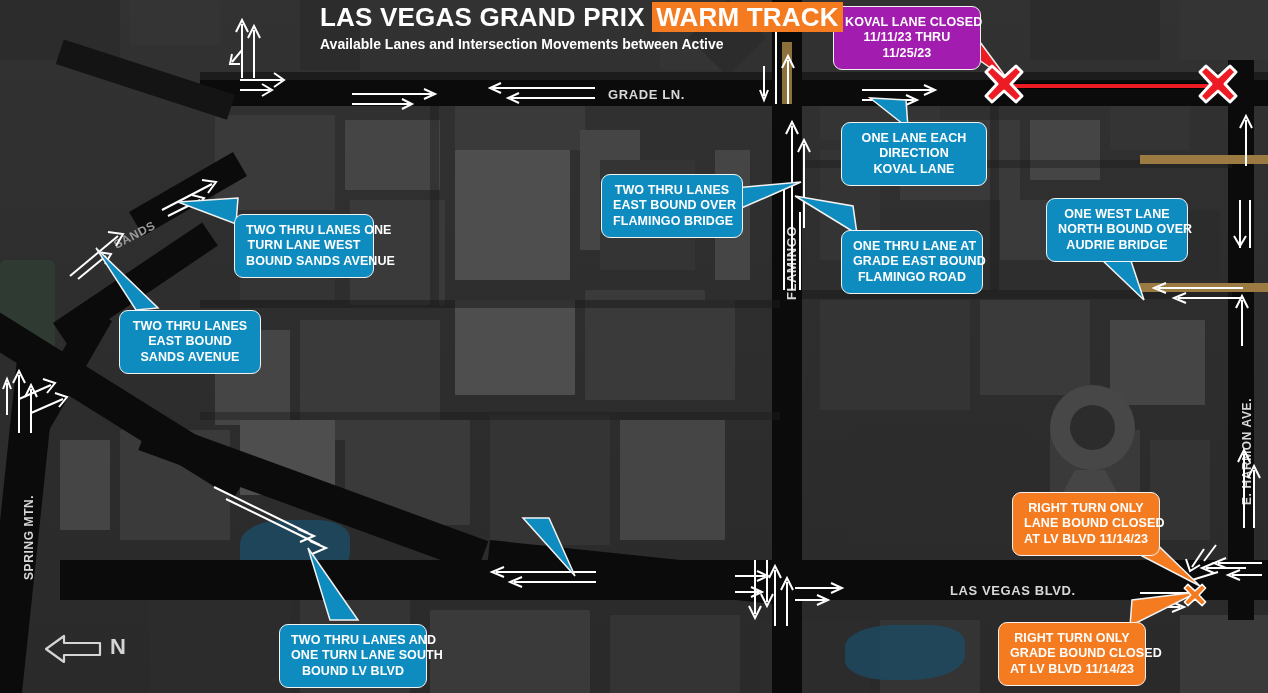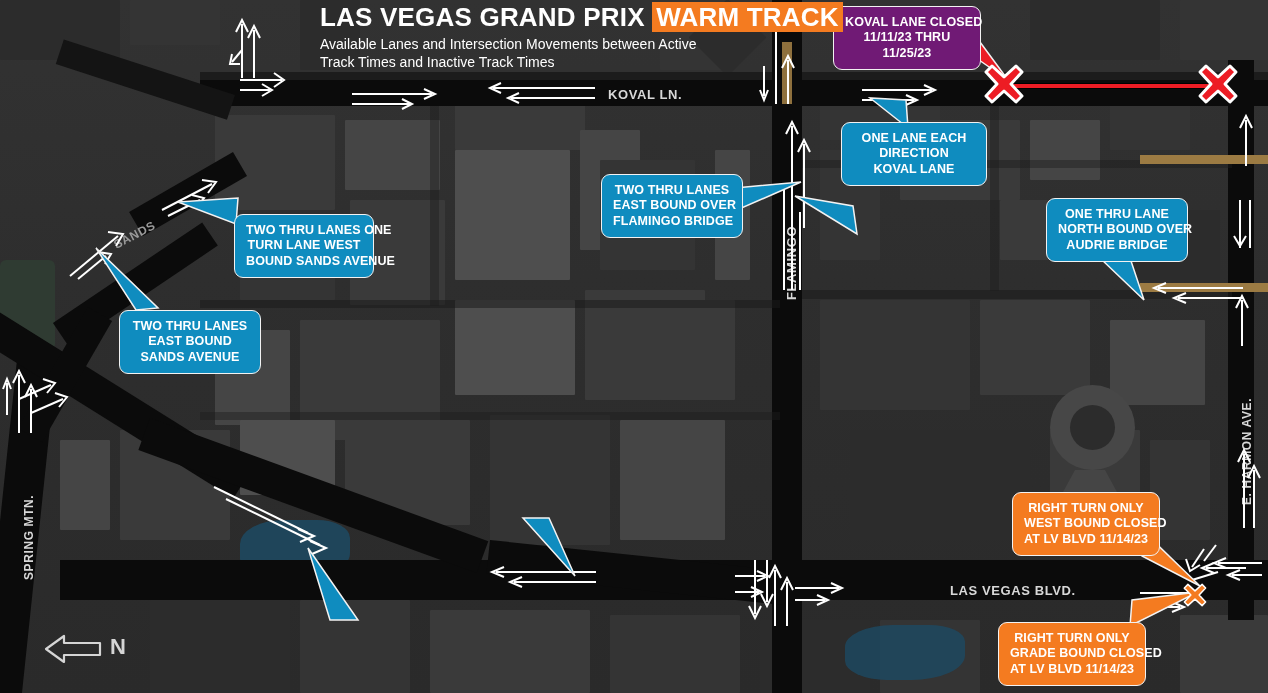--- a/index.html
+++ b/index.html
@@ -51,33 +51,33 @@
     font-size:12.5px;
     line-height:1.22;
     text-align:center;
     padding:8px 11px;
     box-sizing:border-box;
     border:1.6px solid #f2f2f2;
     z-index:40;
     letter-spacing:.1px;
   }
   .callout.blue{background:#0f8cbf;}
-  .callout.red{background:#701a75;}
+  .callout.red{background:#a21caf;}
   .callout.orange{background:#f47b20;}
   .callout .ln{display:block;white-space:nowrap;}
 
   .tail{position:absolute;z-index:39;}
   .tail svg{display:block;overflow:visible;}
 
   
   .title-wrap{position:absolute;left:320px;top:2px;z-index:60;}
   .t1{font-size:26px;font-weight:bold;color:#ffffff;letter-spacing:.2px;white-space:nowrap;}
   .t1 .hl{background:#f47b20;color:#ffffff;padding:0 4px;}
   .t2{font-size:13px;font-weight:bold;color:#ffffff;margin-top:2px;white-space:nowrap;}
-  .t3{font-size:14px;font-weight:normal;color:#ffffff;margin-top:3px;line-height:1.25;}
+  .t3{font-size:14px;font-weight:bold;color:#ffffff;margin-top:3px;line-height:1.25;}
 
   
   .xmark{position:absolute;z-index:45;}
   .xmark svg{display:block;overflow:visible;}
   .redline{position:absolute;background:#ed1c24;height:4px;z-index:44;
            box-shadow:0 0 0 1px #000;}
 
   
   .north{position:absolute;z-index:50;}
   .north .nlabel{position:absolute;color:#d5d5d5;font-size:22px;font-weight:600;}
@@ -189,21 +189,21 @@
     <div class="road grey" style="left:802px;top:290px;width:430px;height:9px;opacity:.6;"></div>
     <div class="road grey" style="left:802px;top:160px;width:430px;height:8px;opacity:.45;"></div>
     <div class="road grey" style="left:430px;top:106px;width:9px;height:200px;opacity:.4;"></div>
     <div class="road grey" style="left:990px;top:106px;width:9px;height:185px;opacity:.4;"></div>
 
     <div class="tan" style="left:1140px;top:155px;width:128px;height:9px;"></div>
     <div class="tan" style="left:1140px;top:283px;width:128px;height:9px;"></div>
     <div class="tan" style="left:782px;top:42px;width:10px;height:62px;opacity:.9;"></div>
   </div>
 
-  <div class="roadlabel" style="left:608px;top:87px;">KOVAL LN.</div>
+  <div class="roadlabel" style="left:608px;top:87px;">GRADE LN.</div>
 
   <div class="roadlabel vert" style="left:784px;top:300px;">FLAMINGO</div>
 
   <div class="roadlabel dim" style="left:112px;top:228px;transform:rotate(-28deg);font-size:12px;">SANDS</div>
 
   <div class="roadlabel vert" style="left:22px;top:580px;font-size:12px;">SPRING MTN.</div>
 
   <div class="roadlabel vert" style="left:1240px;top:505px;font-size:12px;">E. HARMON AVE.</div>
 
   <div class="roadlabel" style="left:950px;top:583px;">LAS VEGAS BLVD.</div>
@@ -537,58 +537,67 @@
     <span class="ln">DIRECTION</span>
     <span class="ln">KOVAL LANE</span>
   </div>
 
   <div class="callout blue" style="left:601px;top:174px;width:142px;">
     <span class="ln">TWO THRU LANES</span>
     <span class="ln">EAST BOUND OVER</span>
     <span class="ln">FLAMINGO BRIDGE</span>
   </div>
 
+  <div class="callout blue" style="left:841px;top:230px;width:142px;">
+    <span class="ln">ONE THRU LANE AT</span>
+    <span class="ln">GRADE EAST BOUND</span>
+    <span class="ln">FLAMINGO ROAD</span>
+  </div>
 
   <div class="callout blue" style="left:1046px;top:198px;width:142px;">
-    <span class="ln">ONE THRU LANE</span>
+    <span class="ln">ONE WEST LANE</span>
     <span class="ln">NORTH BOUND OVER</span>
     <span class="ln">AUDRIE BRIDGE</span>
   </div>
 
   <div class="callout blue" style="left:234px;top:214px;width:140px;">
     <span class="ln">TWO THRU LANES ONE</span>
     <span class="ln">TURN LANE WEST</span>
     <span class="ln">BOUND SANDS AVENUE</span>
   </div>
 
   <div class="callout blue" style="left:119px;top:310px;width:142px;">
     <span class="ln">TWO THRU LANES</span>
     <span class="ln">EAST BOUND</span>
     <span class="ln">SANDS AVENUE</span>
   </div>
 
 
+  <div class="callout blue" style="left:279px;top:624px;width:148px;">
+    <span class="ln">TWO THRU LANES AND</span>
+    <span class="ln">ONE TURN LANE SOUTH</span>
+    <span class="ln">BOUND LV BLVD</span>
+  </div>
 
   <div class="callout orange" style="left:1012px;top:492px;width:148px;">
     <span class="ln">RIGHT TURN ONLY</span>
-    <span class="ln">WEST BOUND CLOSED</span>
+    <span class="ln">LANE BOUND CLOSED</span>
     <span class="ln">AT LV BLVD 11/14/23</span>
   </div>
 
   <div class="callout orange" style="left:998px;top:622px;width:148px;">
     <span class="ln">RIGHT TURN ONLY</span>
     <span class="ln">GRADE BOUND CLOSED</span>
     <span class="ln">AT LV BLVD 11/14/23</span>
   </div>
 
   <div class="title-wrap">
     <div class="t1"><span>LAS VEGAS GRAND PRIX </span><span class="hl">WARM TRACK</span></div>
     <div class="t3">
       <div>Available Lanes and Intersection Movements between Active</div>
-      <div>Track Times and Inactive Track Times</div>
     </div>
   </div>
 
   <div class="north" style="left:44px;top:632px;">
     <svg width="58" height="34" viewBox="0 0 58 34">
       <path d="M2 17 L20 4 L20 11 L56 11 L56 23 L20 23 L20 30 Z" fill="none" stroke="#d5d5d5" stroke-width="2.2" stroke-linejoin="round"></path>
     </svg>
     <span class="nlabel" style="left:66px;top:2px;">N</span>
   </div>
 

